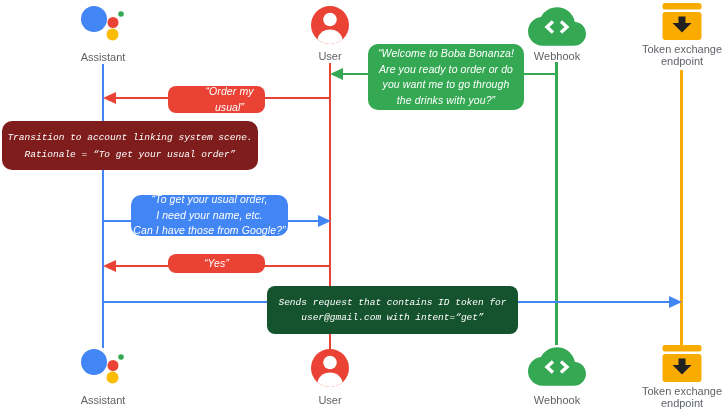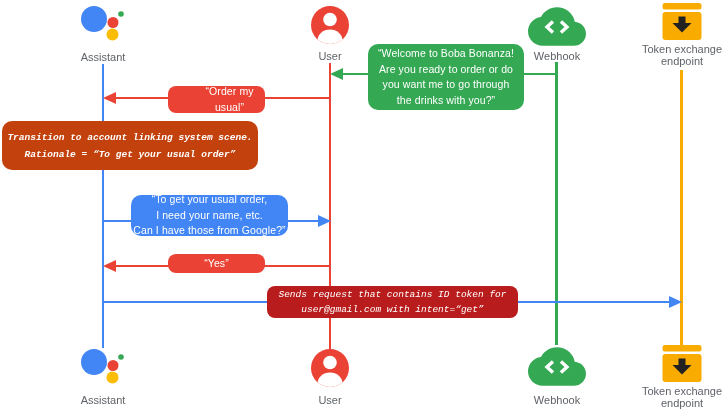--- a/index.html
+++ b/index.html
@@ -26,33 +26,33 @@
   #a3-line { left:103px; top:220px; width:215px; background:#4285F4; }
   #a3-head { left:318px; top:215px; border-left-color:#4285F4; }
   #a4-line { left:116px; top:265px; width:214px; background:#EA4335; }
   #a4-head { left:103px; top:260px; border-right-color:#EA4335; }
   #a5-line { left:103px; top:301px; width:566px; background:#4285F4; }
   #a5-head { left:669px; top:296px; border-left-color:#4285F4; }
   
   .bubble, .note {
     position:absolute; z-index:3; color:#ffffff; display:flex;
     align-items:center; justify-content:center; text-align:center;
-    white-space:pre-line; box-sizing:border-box;
+    white-space:pre-line; box-sizing:border-box;font-style:italic;
   }
   .bubble { font-size:10.5px; line-height:15.5px; letter-spacing:.1px; }
   .note   { font-family:"Liberation Mono","DejaVu Sans Mono",monospace;
             font-style:italic; font-size:9.5px; }
   #b-welcome { left:368px; top:44px;  width:156px; height:66px; border-radius:10px; background:#34A853; }
   #b-order   { left:168px; top:86px;  width:97px;  height:27px; border-radius:8px;  background:#EA4335;padding-left:26px; }
   #n-transition { left:2px; top:121px; width:256px; height:49px; border-radius:10px;
-                  background:#c2410c; line-height:17px;font-weight:bold; }
+                  background:#7f1d1d; line-height:17px; }
   #b-ask     { left:131px; top:195px; width:157px; height:41px; border-radius:10px; background:#4285F4; }
   #b-yes     { left:168px; top:254px; width:97px;  height:19px; border-radius:8px;  background:#EA4335; }
-  #n-sends   { left:267px; top:286px; width:251px; height:32px; border-radius:8px;
-               background:#b91c1c; line-height:15.5px; }
+  #n-sends   { left:267px; top:286px; width:251px; height:48px; border-radius:8px;
+               background:#14532d; line-height:15.5px; }
   
   .icon { position:absolute; z-index:4; }
   .actor-label {
     position:absolute; z-index:4; width:90px; text-align:center;
     font-size:11px; font-weight:500; color:#5F6368; white-space:pre-line; line-height:12px;
   }
   #ic-assistant-top { left:78px;  top:4px; }
   #lb-assistant-top { left:58px;  top:51px; }
   #ic-user-top      { left:311px; top:6px; }
   #lb-user-top      { left:285px; top:50px; }

